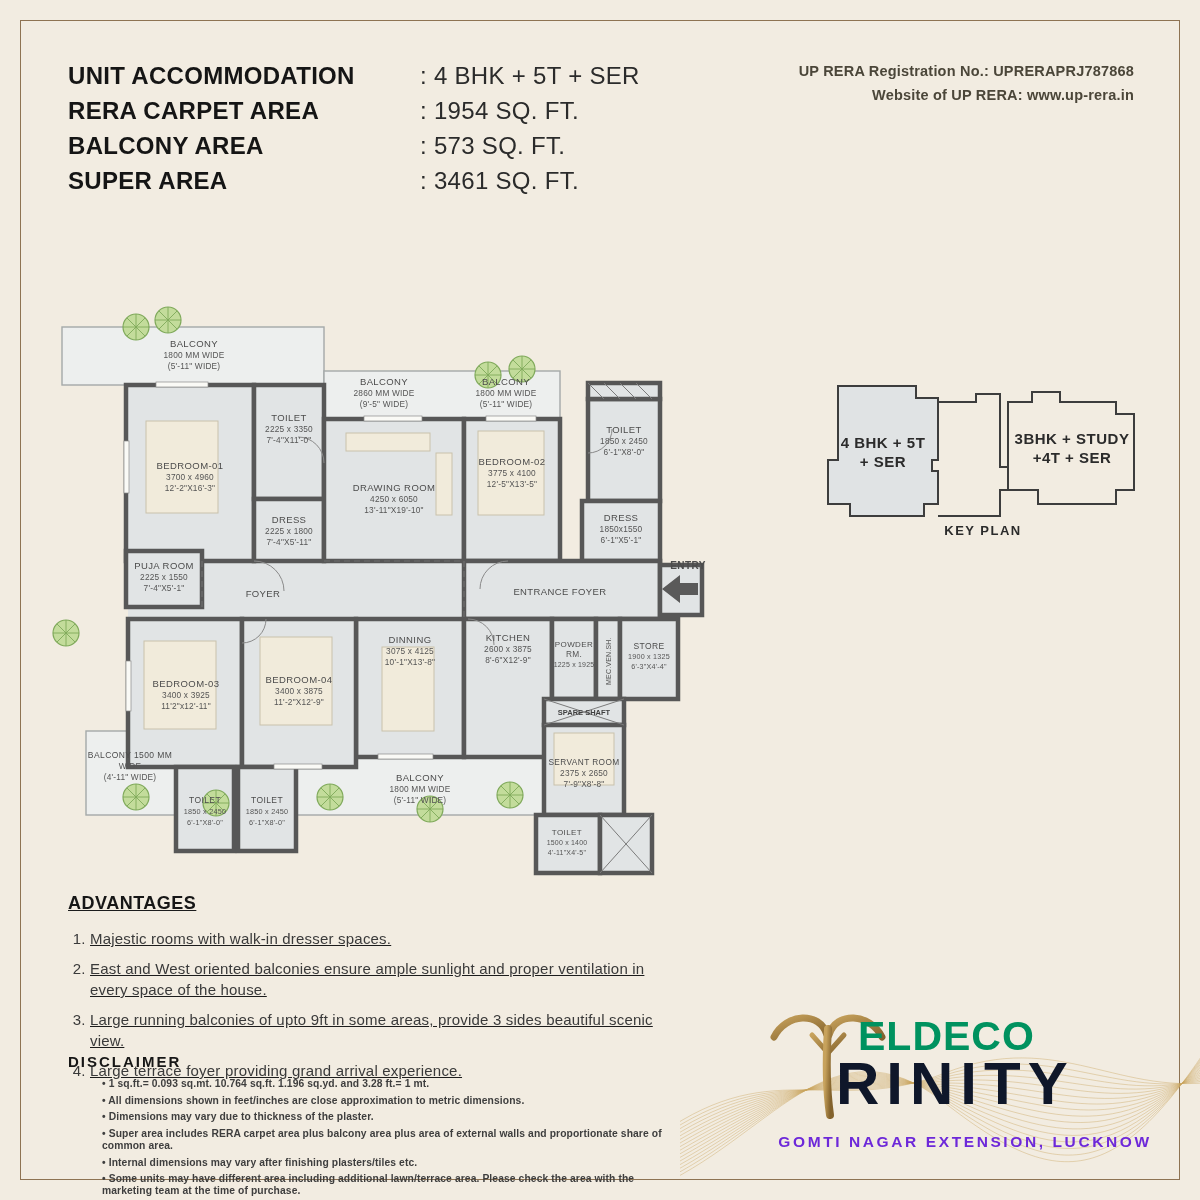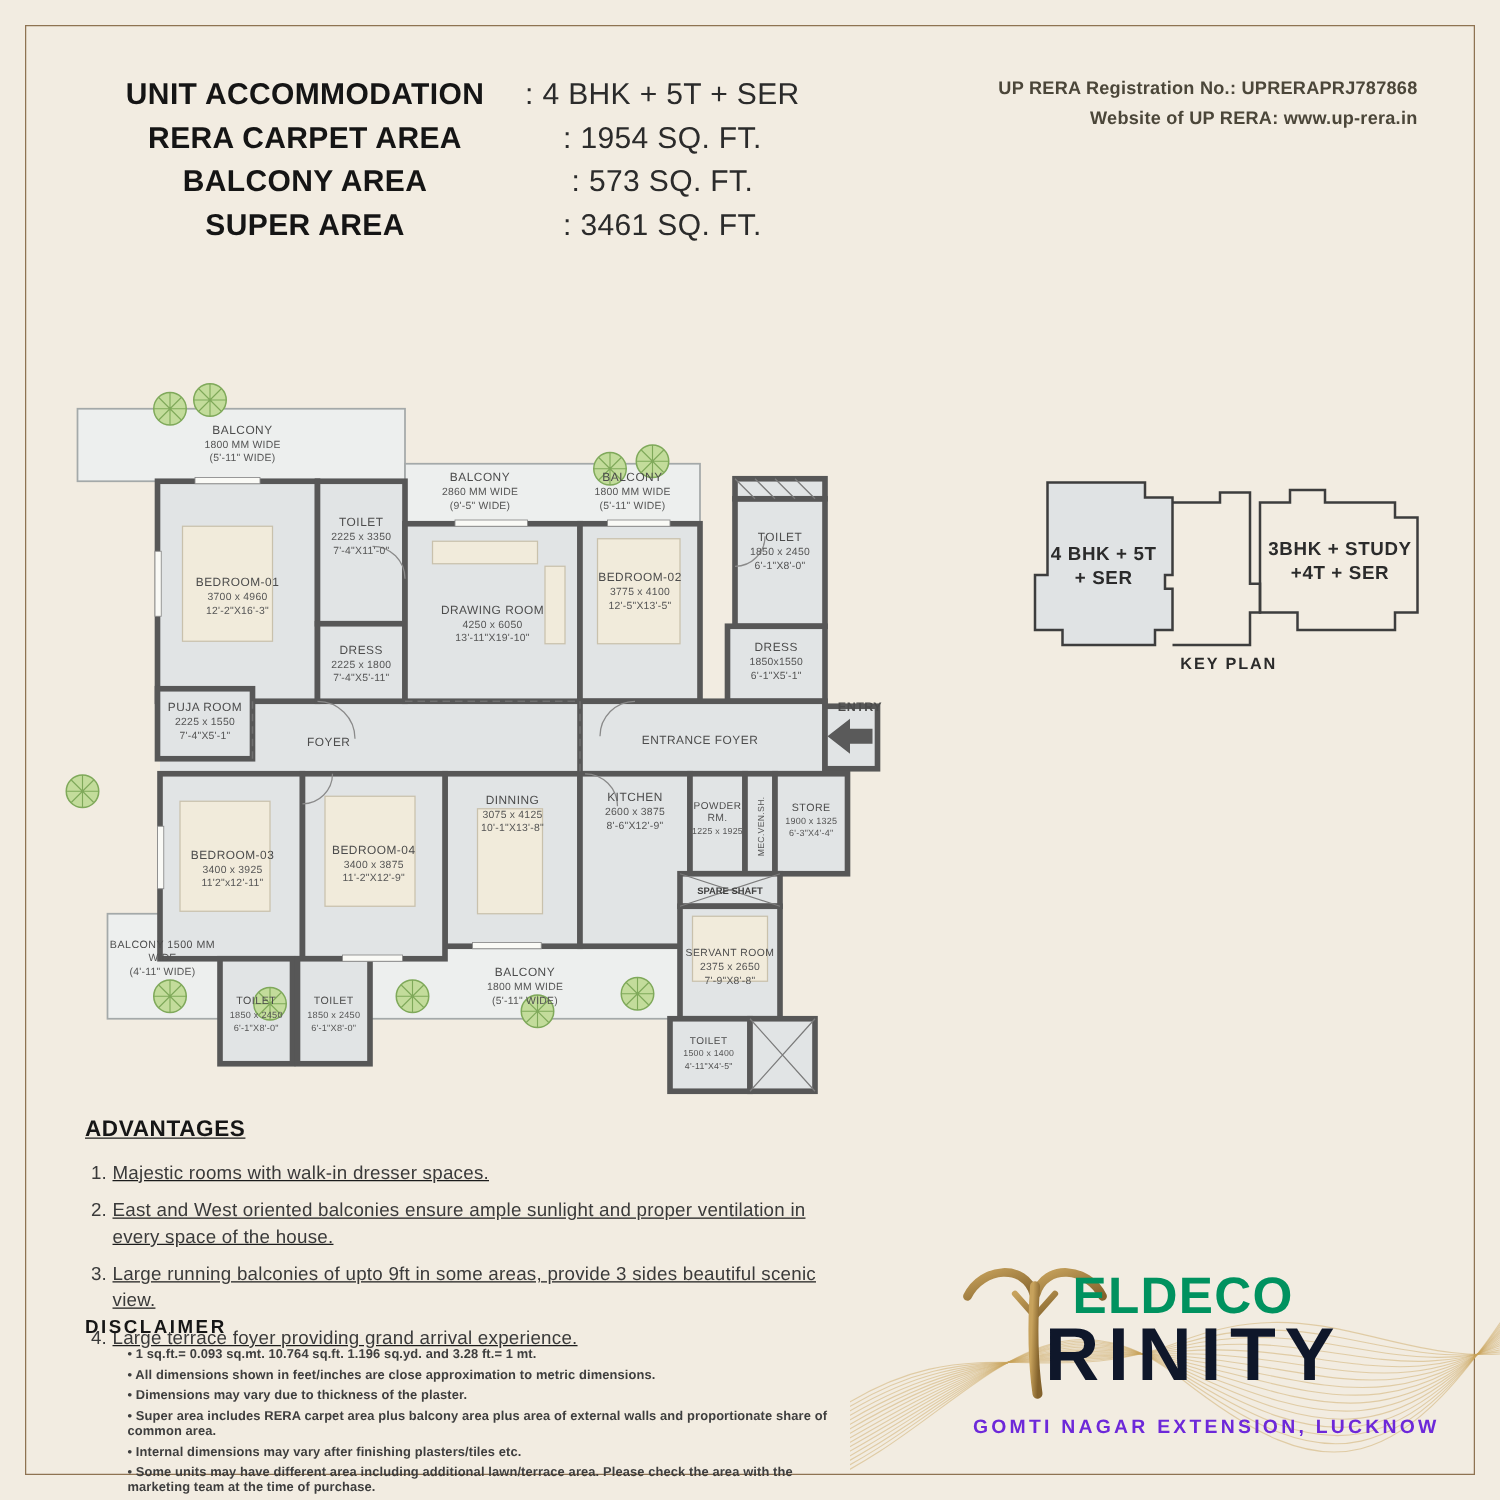--- a/index.html
+++ b/index.html
@@ -1,21 +1,21 @@
 <!DOCTYPE html>
 <html><head>
 <meta charset="utf-8">
 <style>
   html,body{margin:0;padding:0;}
   .page{position:relative;width:1200px;height:1200px;background:#f2ece1;overflow:hidden;
         font-family:"Liberation Sans",sans-serif;color:#1c1c1c;}
   .frame{position:absolute;left:20px;top:20px;right:20px;bottom:20px;border:1px solid #8e7352;pointer-events:none;}
 
   
-  .specs{position:absolute;left:68px;top:62px;display:grid;grid-template-columns:352px auto;row-gap:7px;text-align:center;}
+  .specs{position:absolute;left:68px;top:62px;display:grid;grid-template-columns:352px auto;row-gap:7px;}
   .spec-label{font-size:24px;font-weight:700;letter-spacing:.3px;color:#151515;}
   .spec-value{font-size:24px;font-weight:400;color:#2b2b2b;letter-spacing:.3px;}
   .rera{position:absolute;right:66px;top:60px;text-align:right;font-size:14.5px;font-weight:700;
         color:#4b4639;line-height:1.65;letter-spacing:.2px;}
 
   
   .rl{font-size:9.5px;fill:#4c4c4c;text-anchor:middle;letter-spacing:.4px;}
   .rd{font-size:8.3px;fill:#555;text-anchor:middle;letter-spacing:.2px;}
   .rs{font-size:7.5px;fill:#3f3f3f;text-anchor:middle;font-weight:700;}
   .room{fill:#e1e4e5;stroke:#575757;stroke-width:4.5;}

